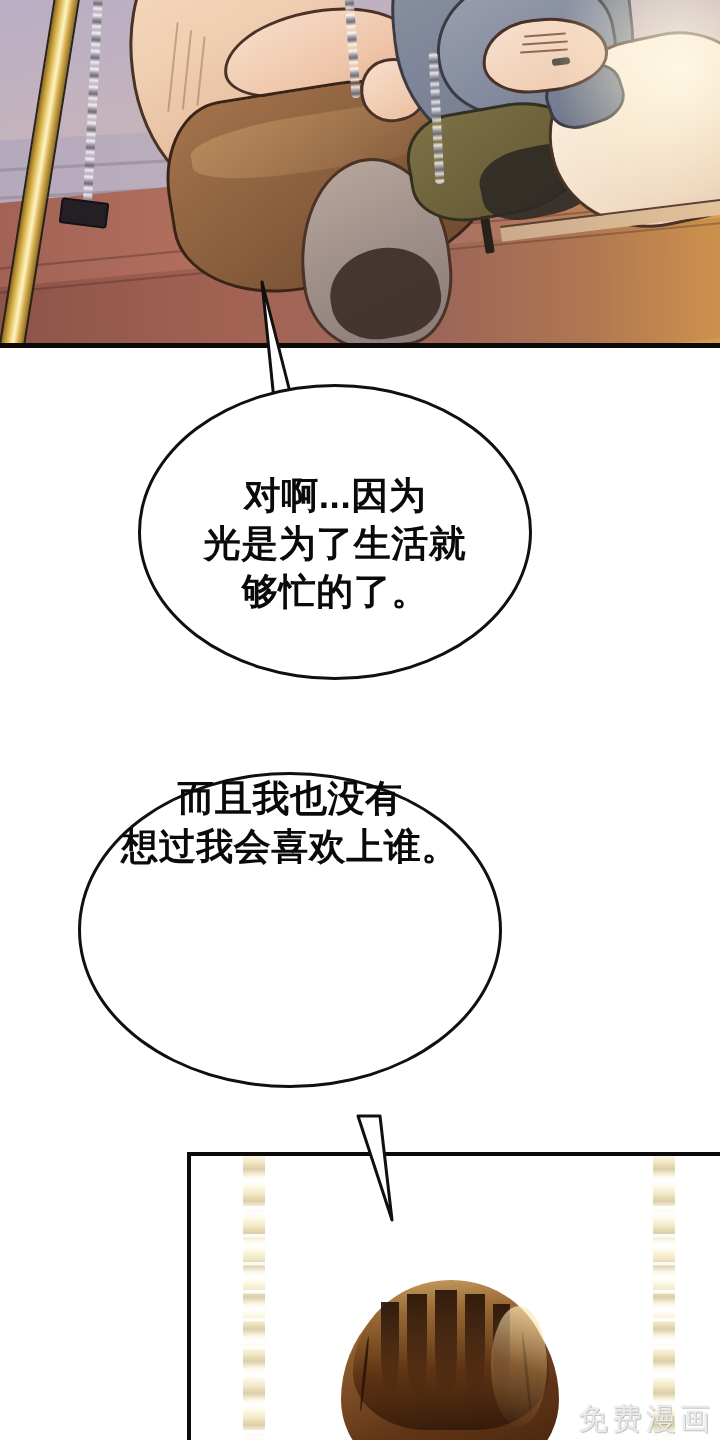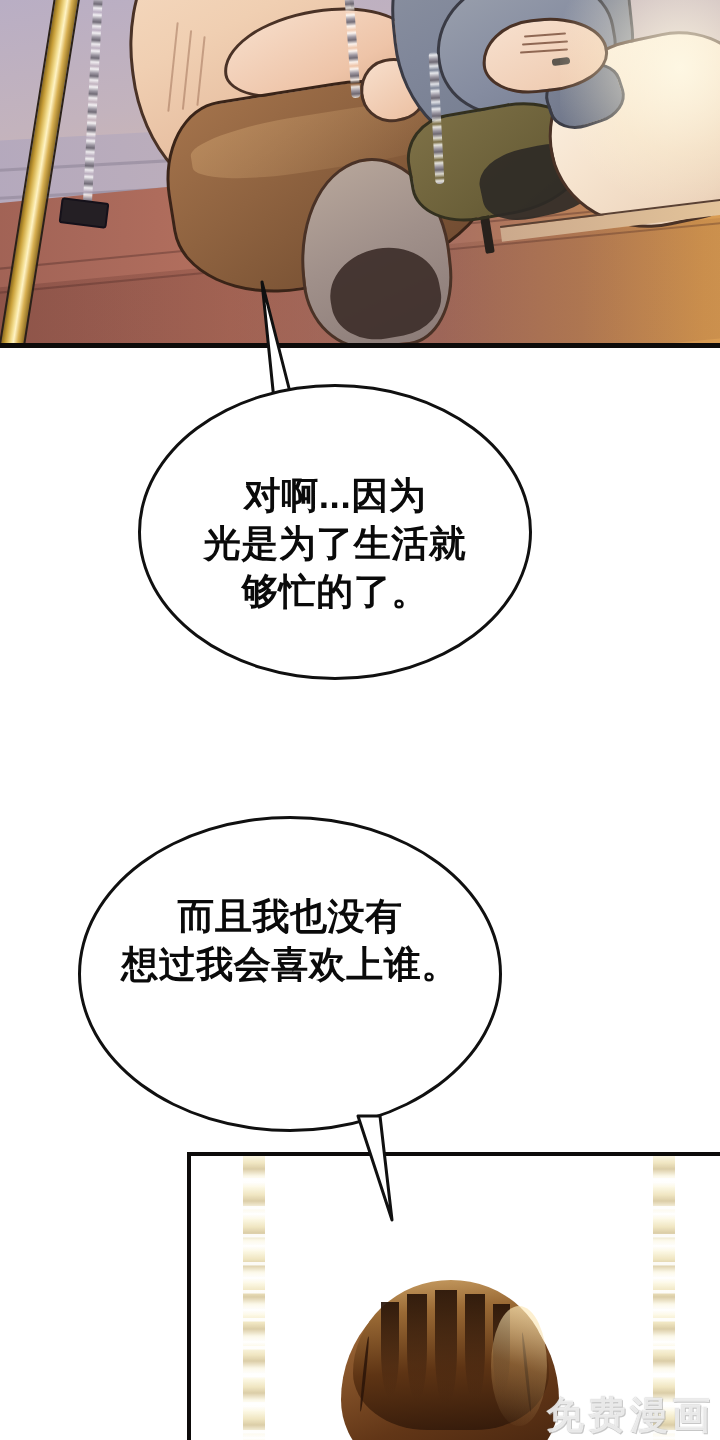--- a/index.html
+++ b/index.html
@@ -377,24 +377,24 @@
   }
   #bubble-1 {
     left: 138px;
     top: 384px;
     width: 394px;
     height: 296px;
   }
   #bubble-1 .bubble-text { font-size: 37px; margin-top: 24px; }
   #bubble-2 {
     left: 78px;
-    top: 816px;
+    top: 772px;
     width: 424px;
     height: 316px;
-    align-items: center;
+    align-items: flex-start;
     padding-bottom: 66px;
   }
   #bubble-2 .bubble-text { font-size: 37px; }
 
   .tail {
     position: absolute;
     z-index: 19;
   }
 
   
@@ -510,22 +510,22 @@
     font-weight: 700;
     color: rgba(255,255,255,.62);
     letter-spacing: 2px;
     line-height: 1;
     text-shadow:
       0 0 1px rgba(120,120,120,.75),
       1px 1px 0 rgba(150,150,150,.55),
       -1px -1px 0 rgba(150,150,150,.45);
   }
   .wm-sub {
-    font-size: 38px;
-    font-weight: 700;
+    font-size: 30px;
+    font-weight: 400;
     color: rgba(255,255,255,.78);
     letter-spacing: 4px;
     line-height: 1;
     text-shadow:
       0 0 1px rgba(130,130,130,.7),
       1px 1px 0 rgba(155,155,155,.5);
   }
 </style>
 </head>
 <body>

